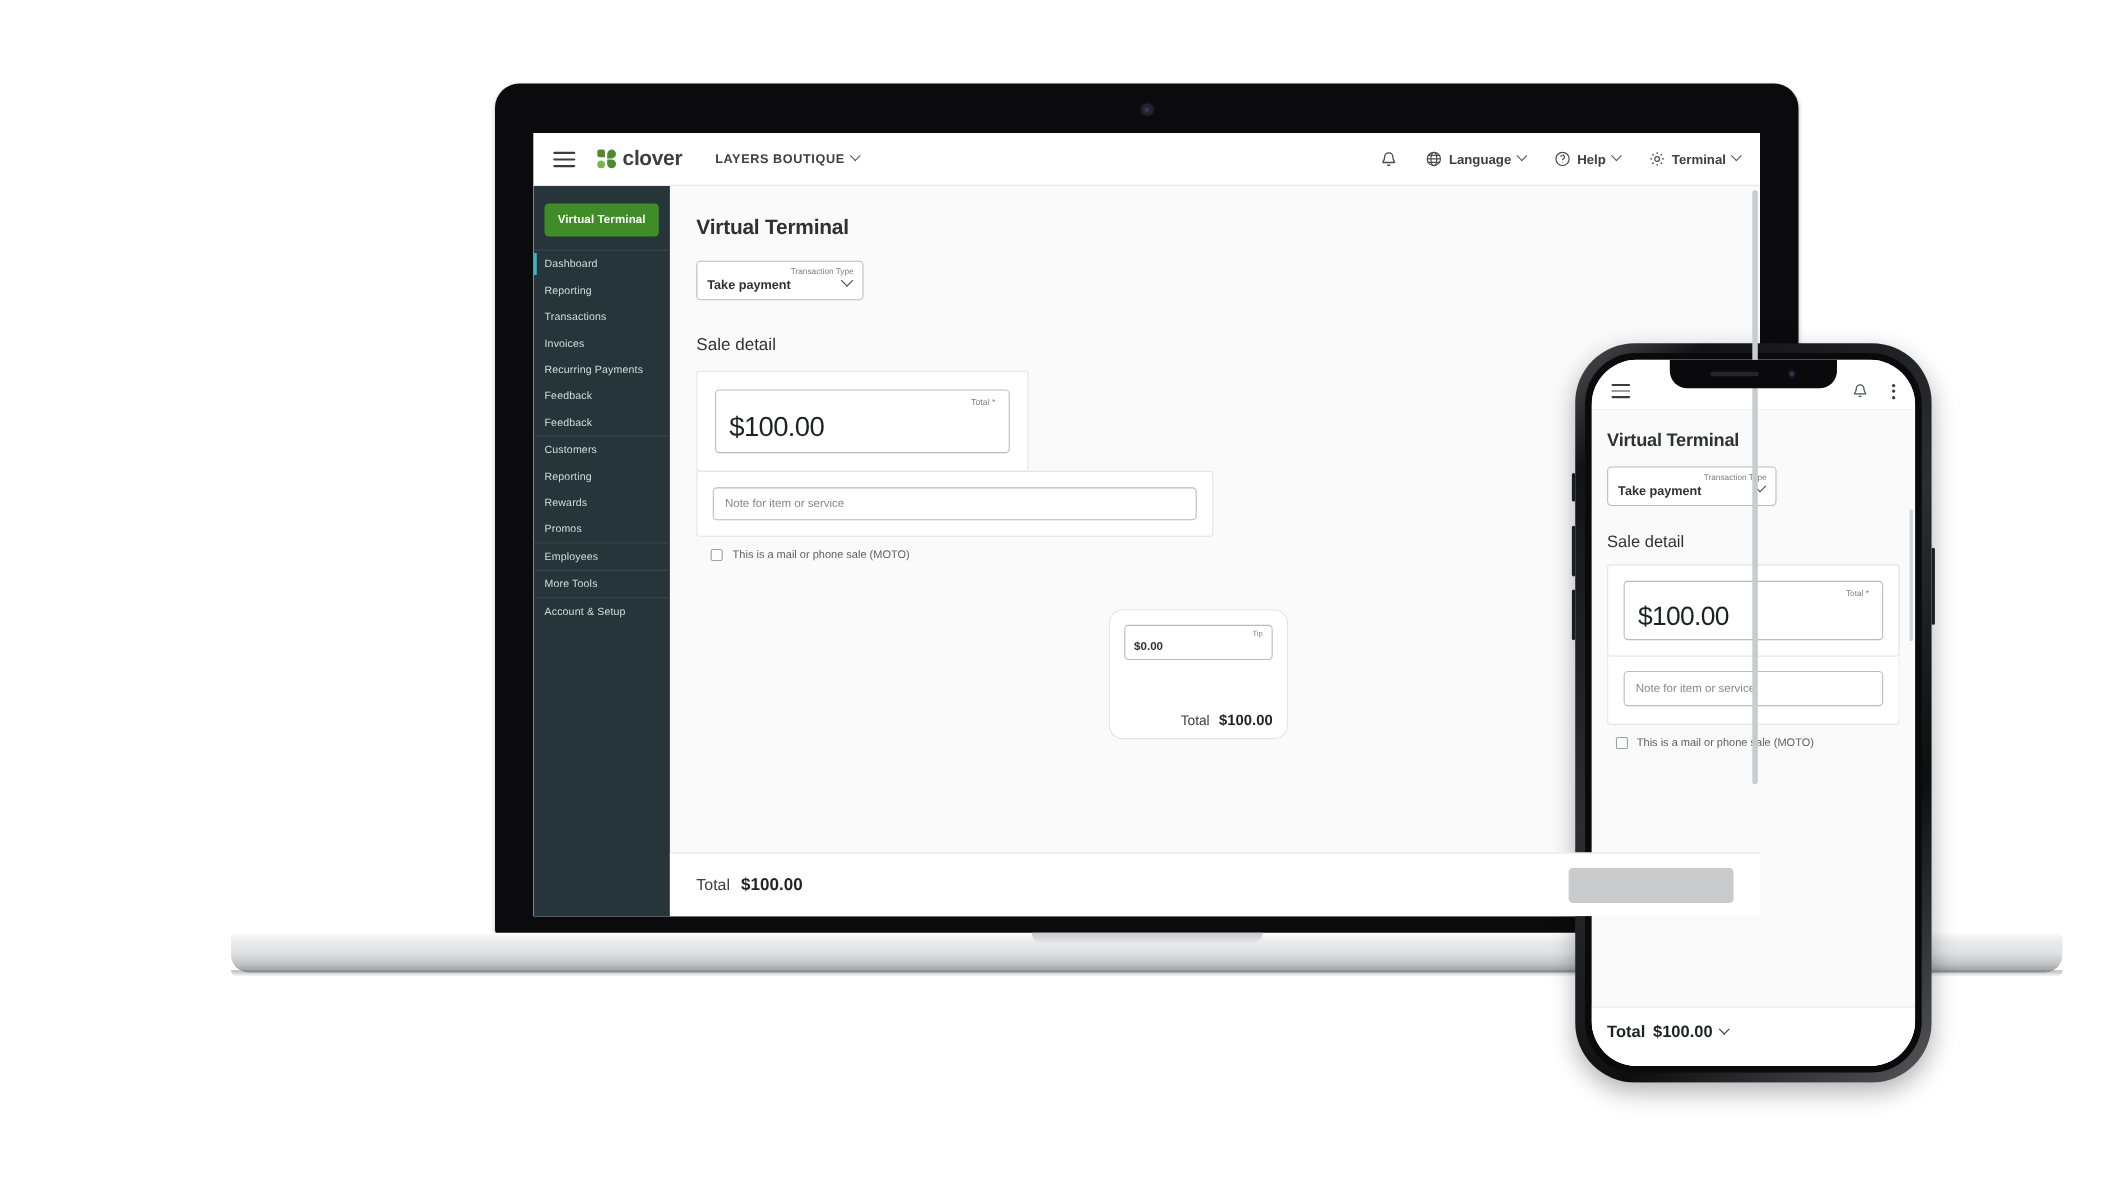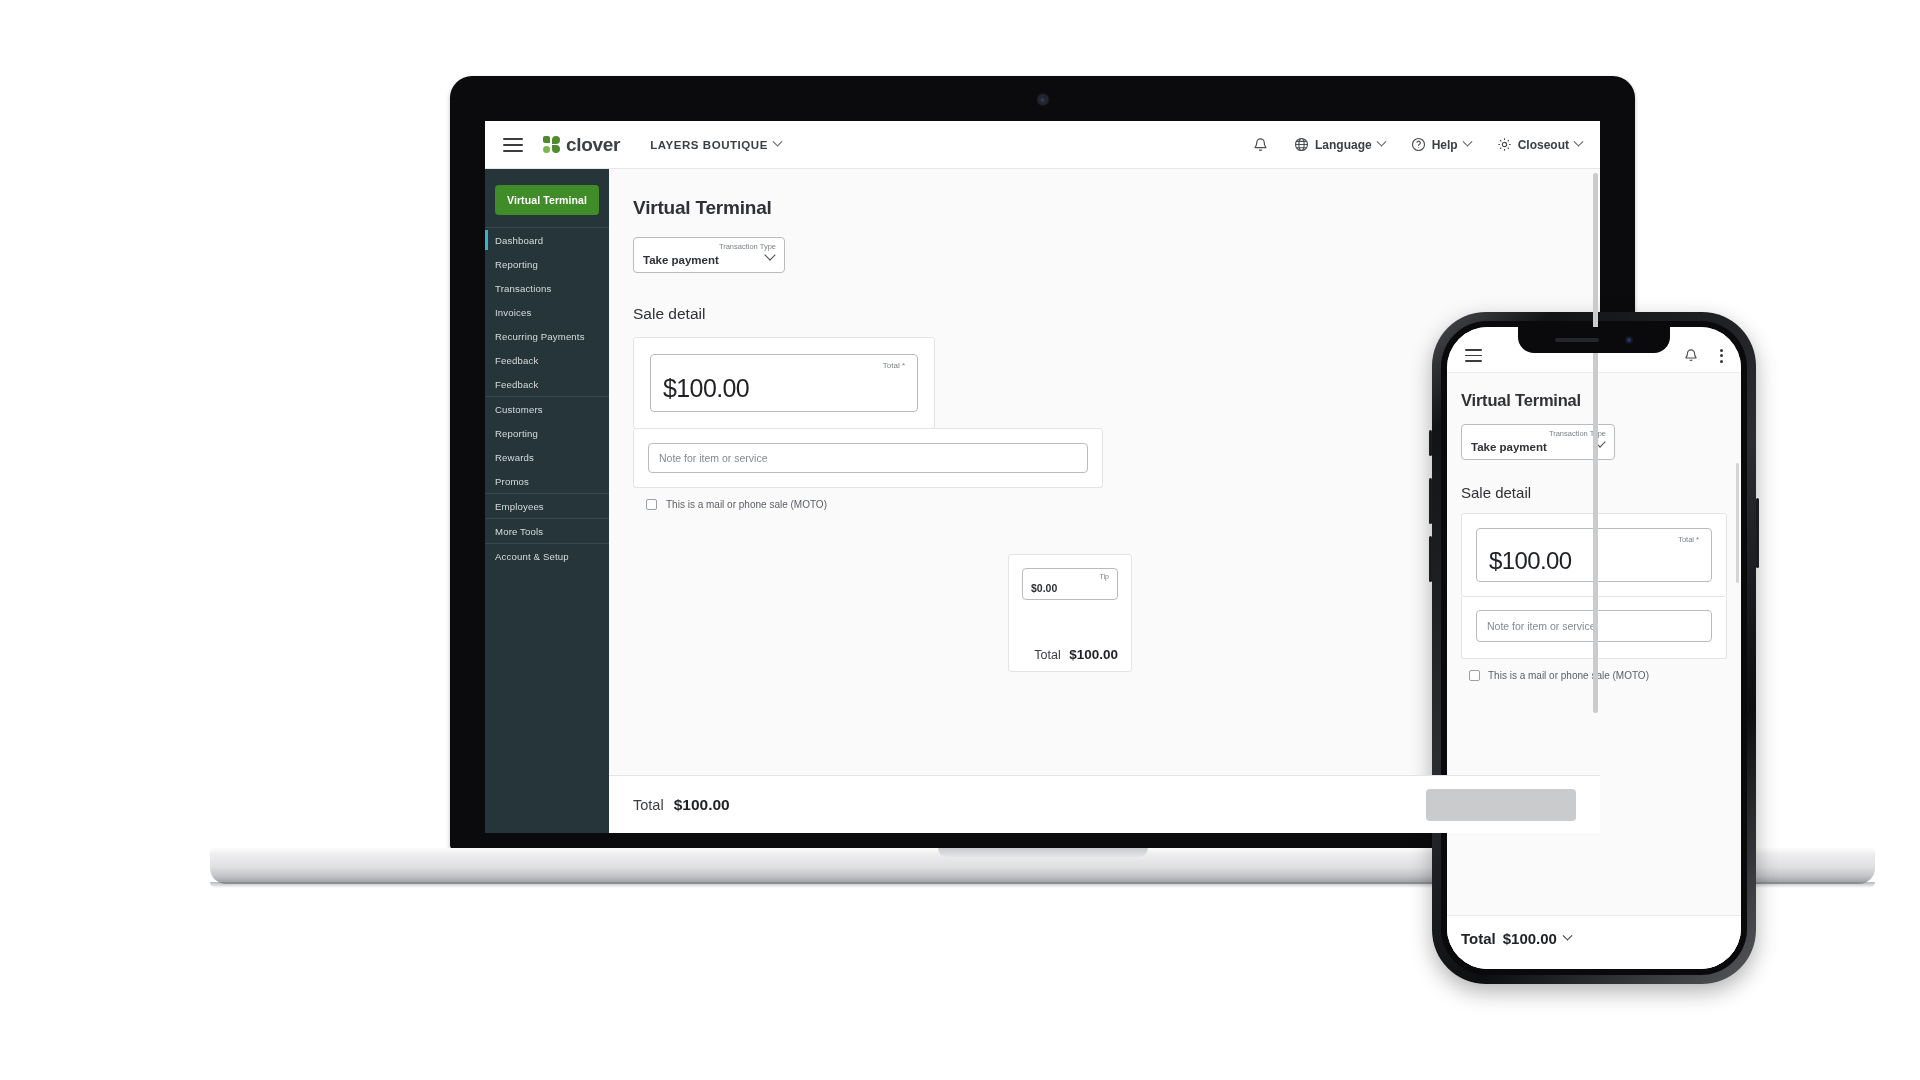--- a/index.html
+++ b/index.html
@@ -132,22 +132,22 @@
   .note-input {
     height: 30px; border: 1px solid #b9bcbf; border-radius: 4px; display: flex;
     align-items: center; padding: 0 10px; font-size: 10.5px; color: #85898d; background: #fff;
   }
 
   .moto-row { display: flex; align-items: center; gap: 9px; margin: 11px 0 0 13px; }
   .cbox { width: 11px; height: 11px; border: 1.3px solid #9aa0a6; border-radius: 2px; background: #fff; cursor: pointer; }
   .moto-label { font-size: 10px; color: #5c6066; }
 
   .card-tip {
-    position: absolute; left: 399px; top: 385px; width: 124px; padding: 13px 13px 0;
-    background: #fff; border: 1px solid #e3e4e6; border-radius: 3px; height: 118px;
+    position: absolute; left: 399px; top: 385px; width: 163px; padding: 13px 13px 0;
+    background: #fff; border: 1px solid #e3e4e6; border-radius: 13px; height: 118px;
   }
   .tip-input { height: 32px; border: 1px solid #b9bcbf; border-radius: 4px; padding: 3px 8px 0; }
   .tip-input .field-label { font-size: 7px; line-height: 9px; }
   .tip-value { font-size: 10.5px; font-weight: 700; color: #2f3134; line-height: 15px; }
   .tip-total { position: absolute; right: 13px; bottom: 9px; font-size: 12.5px; color: #3a3d41; }
   .tip-total b { font-size: 13.5px; color: #1f2124; margin-left: 5px; }
 
   .bottom-bar {
     position: absolute; left: 124px; right: 0; bottom: 0; height: 58px; background: #fff;
     border-top: 1px solid #e3e4e6; display: flex; align-items: center; padding: 0 24px; z-index: 5;
@@ -292,21 +292,21 @@
                 </svg>
                 <span>Help</span>
                 <span class="chev"></span>
               </div>
 
               <div class="tb-item">
                 <svg width="15" height="15" viewBox="0 0 16 16" fill="none" stroke="#4a4d50" stroke-width="1.2">
                   <circle cx="8" cy="8" r="2.3"></circle>
                   <path d="M8 1.4v1.8M8 12.8v1.8M14.6 8h-1.8M3.2 8H1.4M12.7 3.3l-1.3 1.3M4.6 11.4l-1.3 1.3M12.7 12.7l-1.3-1.3M4.6 4.6L3.3 3.3"></path>
                 </svg>
-                <span>Closeout</span>
+                <span>Terminal</span>
                 <span class="chev"></span>
               </div>
             </div>
           </div>
 
           <div class="body-row">
 
             <div class="sidebar">
               <div class="vt-btn">Virtual Terminal</div>
 

